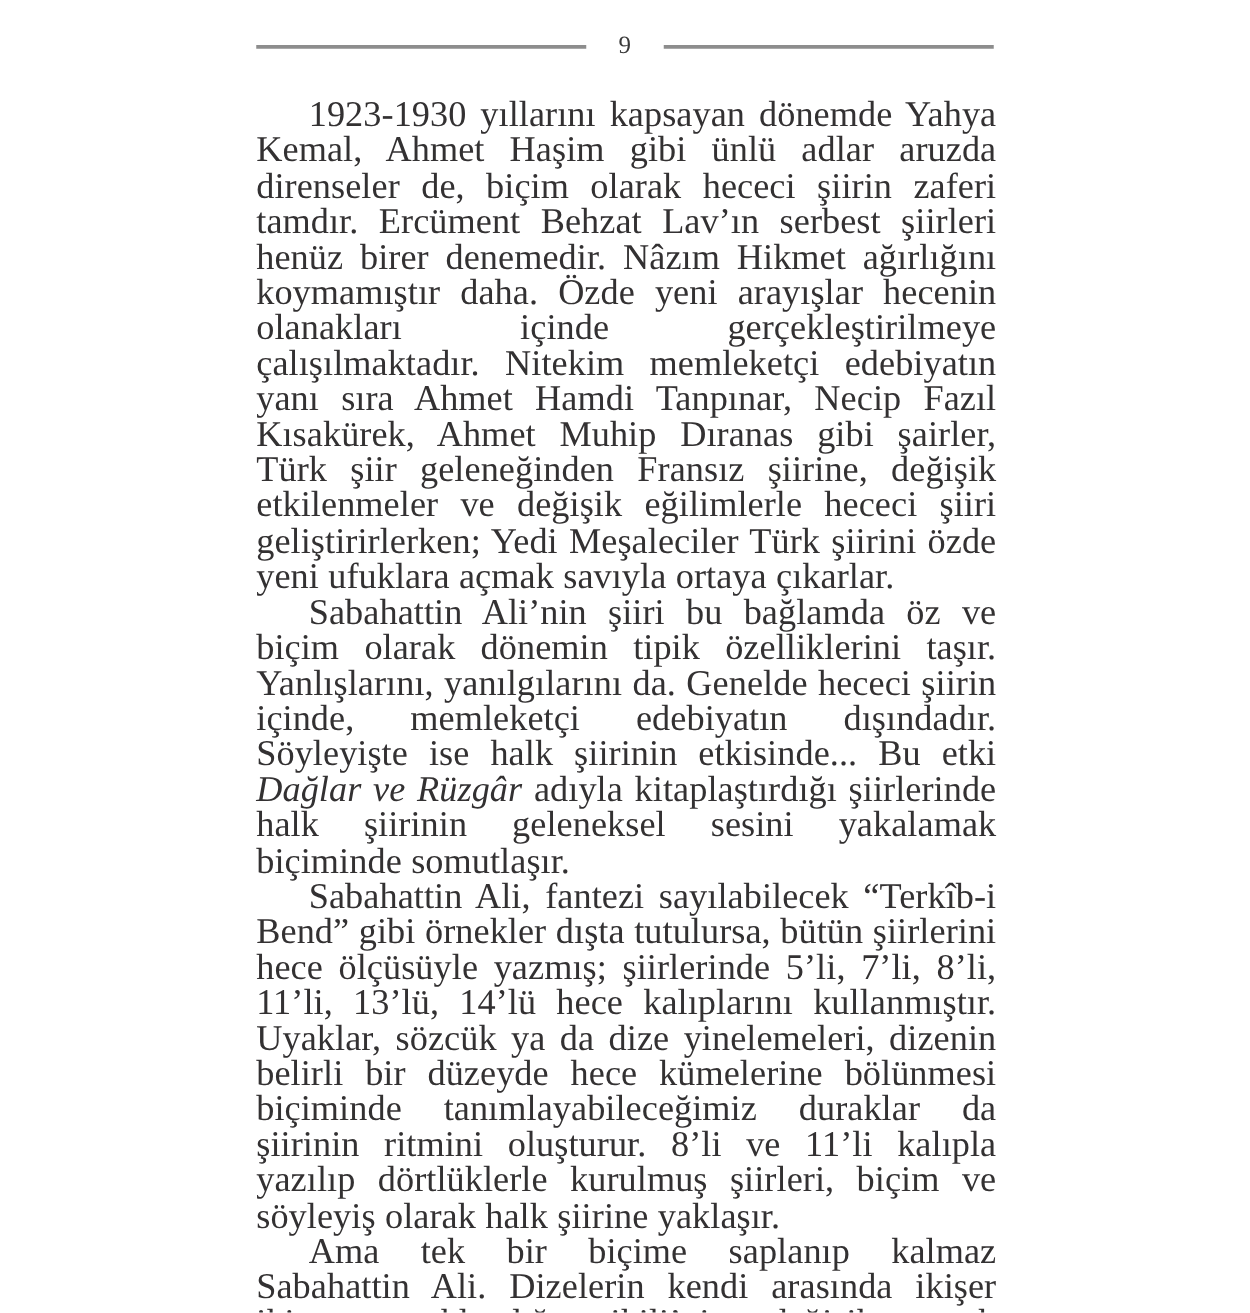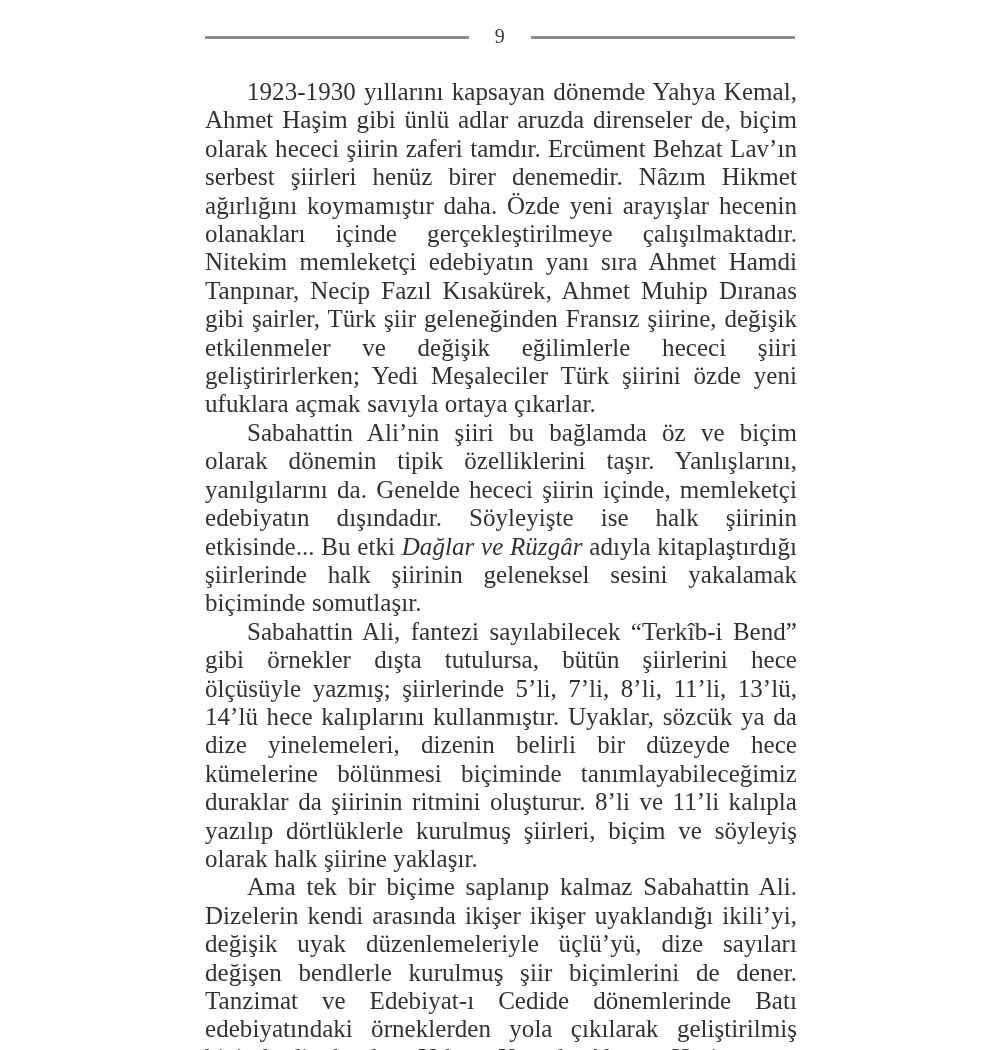--- a/index.html
+++ b/index.html
@@ -57,21 +57,21 @@
     position: absolute;
     left: 205px;
     top: 78px;
     width: 592px;
   }
 
   p.para {
     margin: 0;
     text-indent: 42px;
     text-align: justify;
-    font-size: 25px;
+    font-size: 29px;
     line-height: 28.4px;
     letter-spacing: 0.05px;
     word-spacing: 0.2px;
     color: #333132;
     -webkit-hyphens: none;
     hyphens: none;
   }
 
   em.title-italic {
     font-style: italic;

